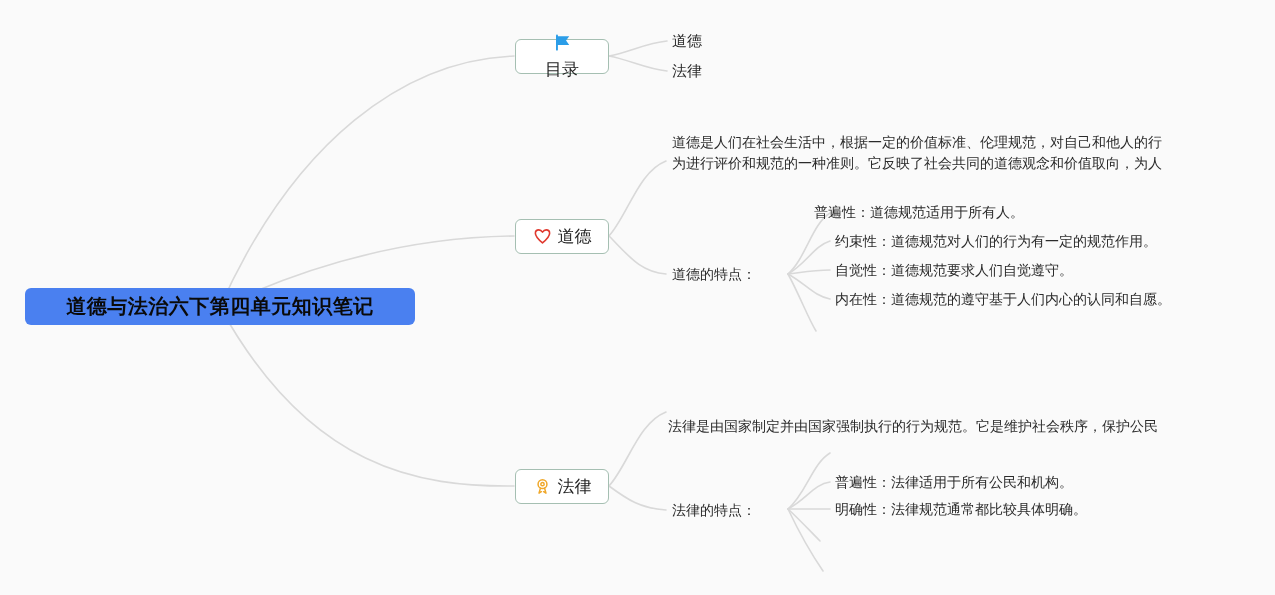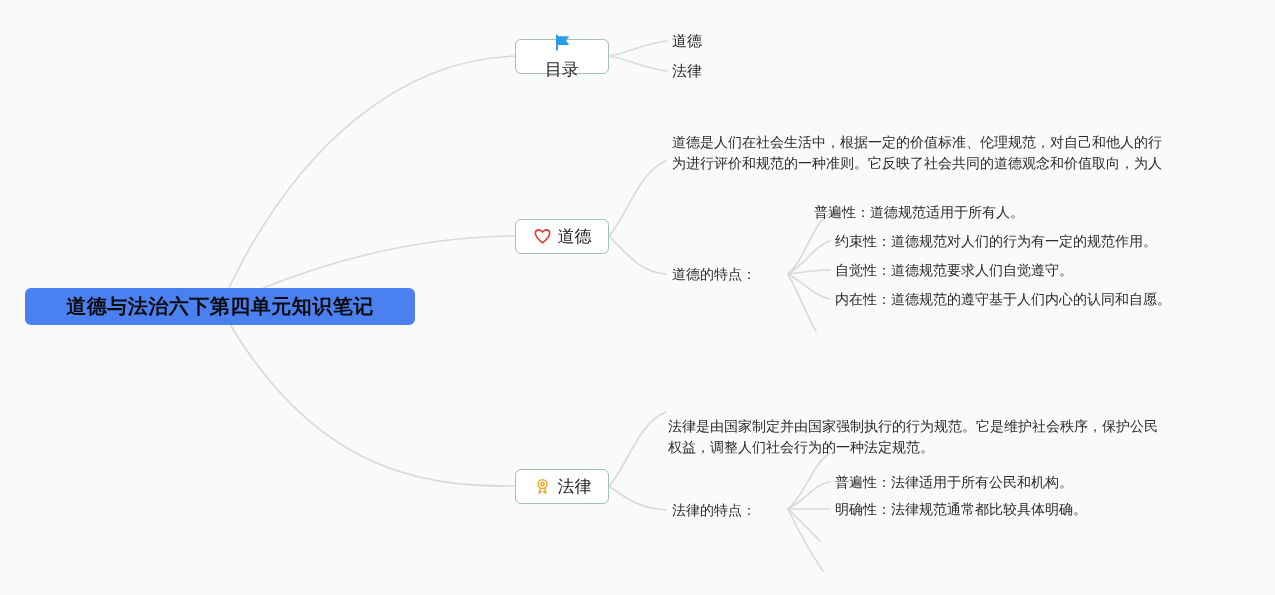--- a/index.html
+++ b/index.html
@@ -103,20 +103,19 @@
           <path d="M9.4 14 L7.6 20.4 L10.6 18.6"></path>
           <path d="M14.6 14 L16.4 20.4 L13.4 18.6"></path>
         </g>
       </svg>
     </span>
     <span>法律</span>
   </div>
 
   <div class="abs txt para" style="left:668px;top:394px;margin-top:22px;">
     <div>法律是由国家制定并由国家强制执行的行为规范。它是维护社会秩序，保护公民</div>
-    <div>权益，调整人们社会行为的一种法定规范。</div>
   </div>
 
   <div class="abs txt" style="left:672px;top:502px;">法律的特点：</div>
   <div class="abs txt" style="left:835px;top:474px;">普遍性：法律适用于所有公民和机构。</div>
   <div class="abs txt" style="left:835px;top:501px;">明确性：法律规范通常都比较具体明确。</div>
 
 </div>
 
 </body></html>

